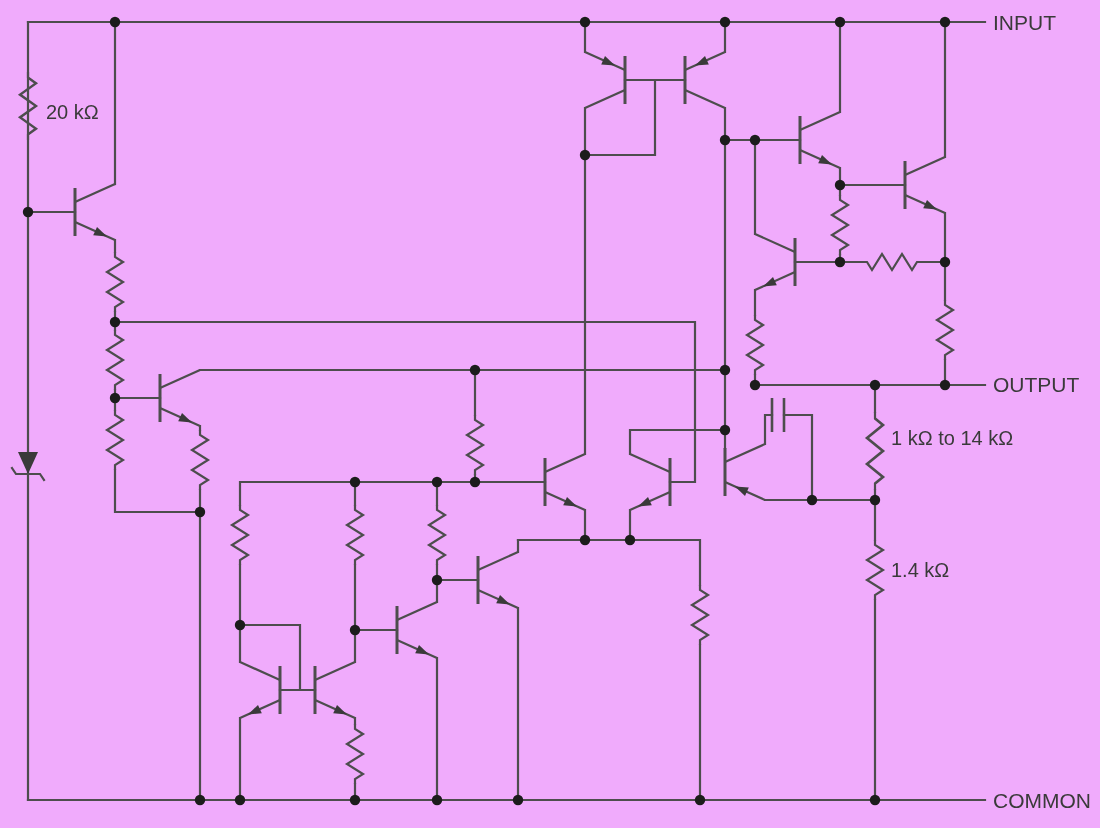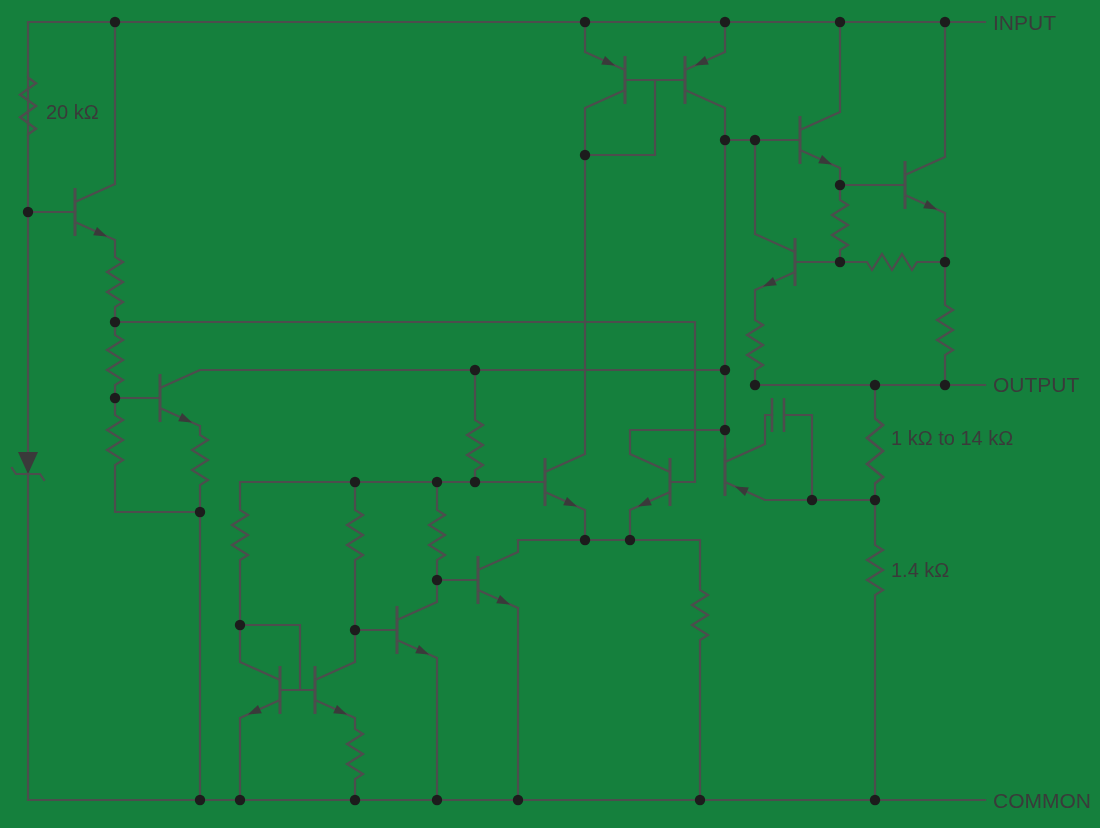--- a/index.html
+++ b/index.html
@@ -1,16 +1,16 @@
 <!DOCTYPE html>
 <html><head>
 <meta charset="utf-8">
 <style>
   html,body{margin:0;padding:0;background:#ffffff;}
-  .stage{width:1100px;height:828px;background:#15803d;position:relative;}
+  .stage{width:1100px;height:828px;background:#f0abfc;position:relative;}
   svg{display:block;}
   .w{fill:none;stroke:#4d4d4d;stroke-width:2.2;stroke-linecap:square;}
   .cap{fill:none;stroke:#4d4d4d;stroke-width:2.6;}
   .dot{fill:#1c1c1c;stroke:none;}
   .lbl{fill:#3a3a3a;font-family:"Liberation Sans",sans-serif;font-size:20px;}
   .term{fill:#3a3a3a;font-family:"Liberation Sans",sans-serif;font-size:21px;}
   #rv polyline,#rh polyline{fill:none;stroke:#4d4d4d;stroke-width:2.2;stroke-linejoin:miter;}
   .tr line{stroke:#4d4d4d;stroke-width:2.2;}
   .tr line.bar{stroke-width:3;}
   .tr polygon{fill:#3a3a3a;stroke:none;}

